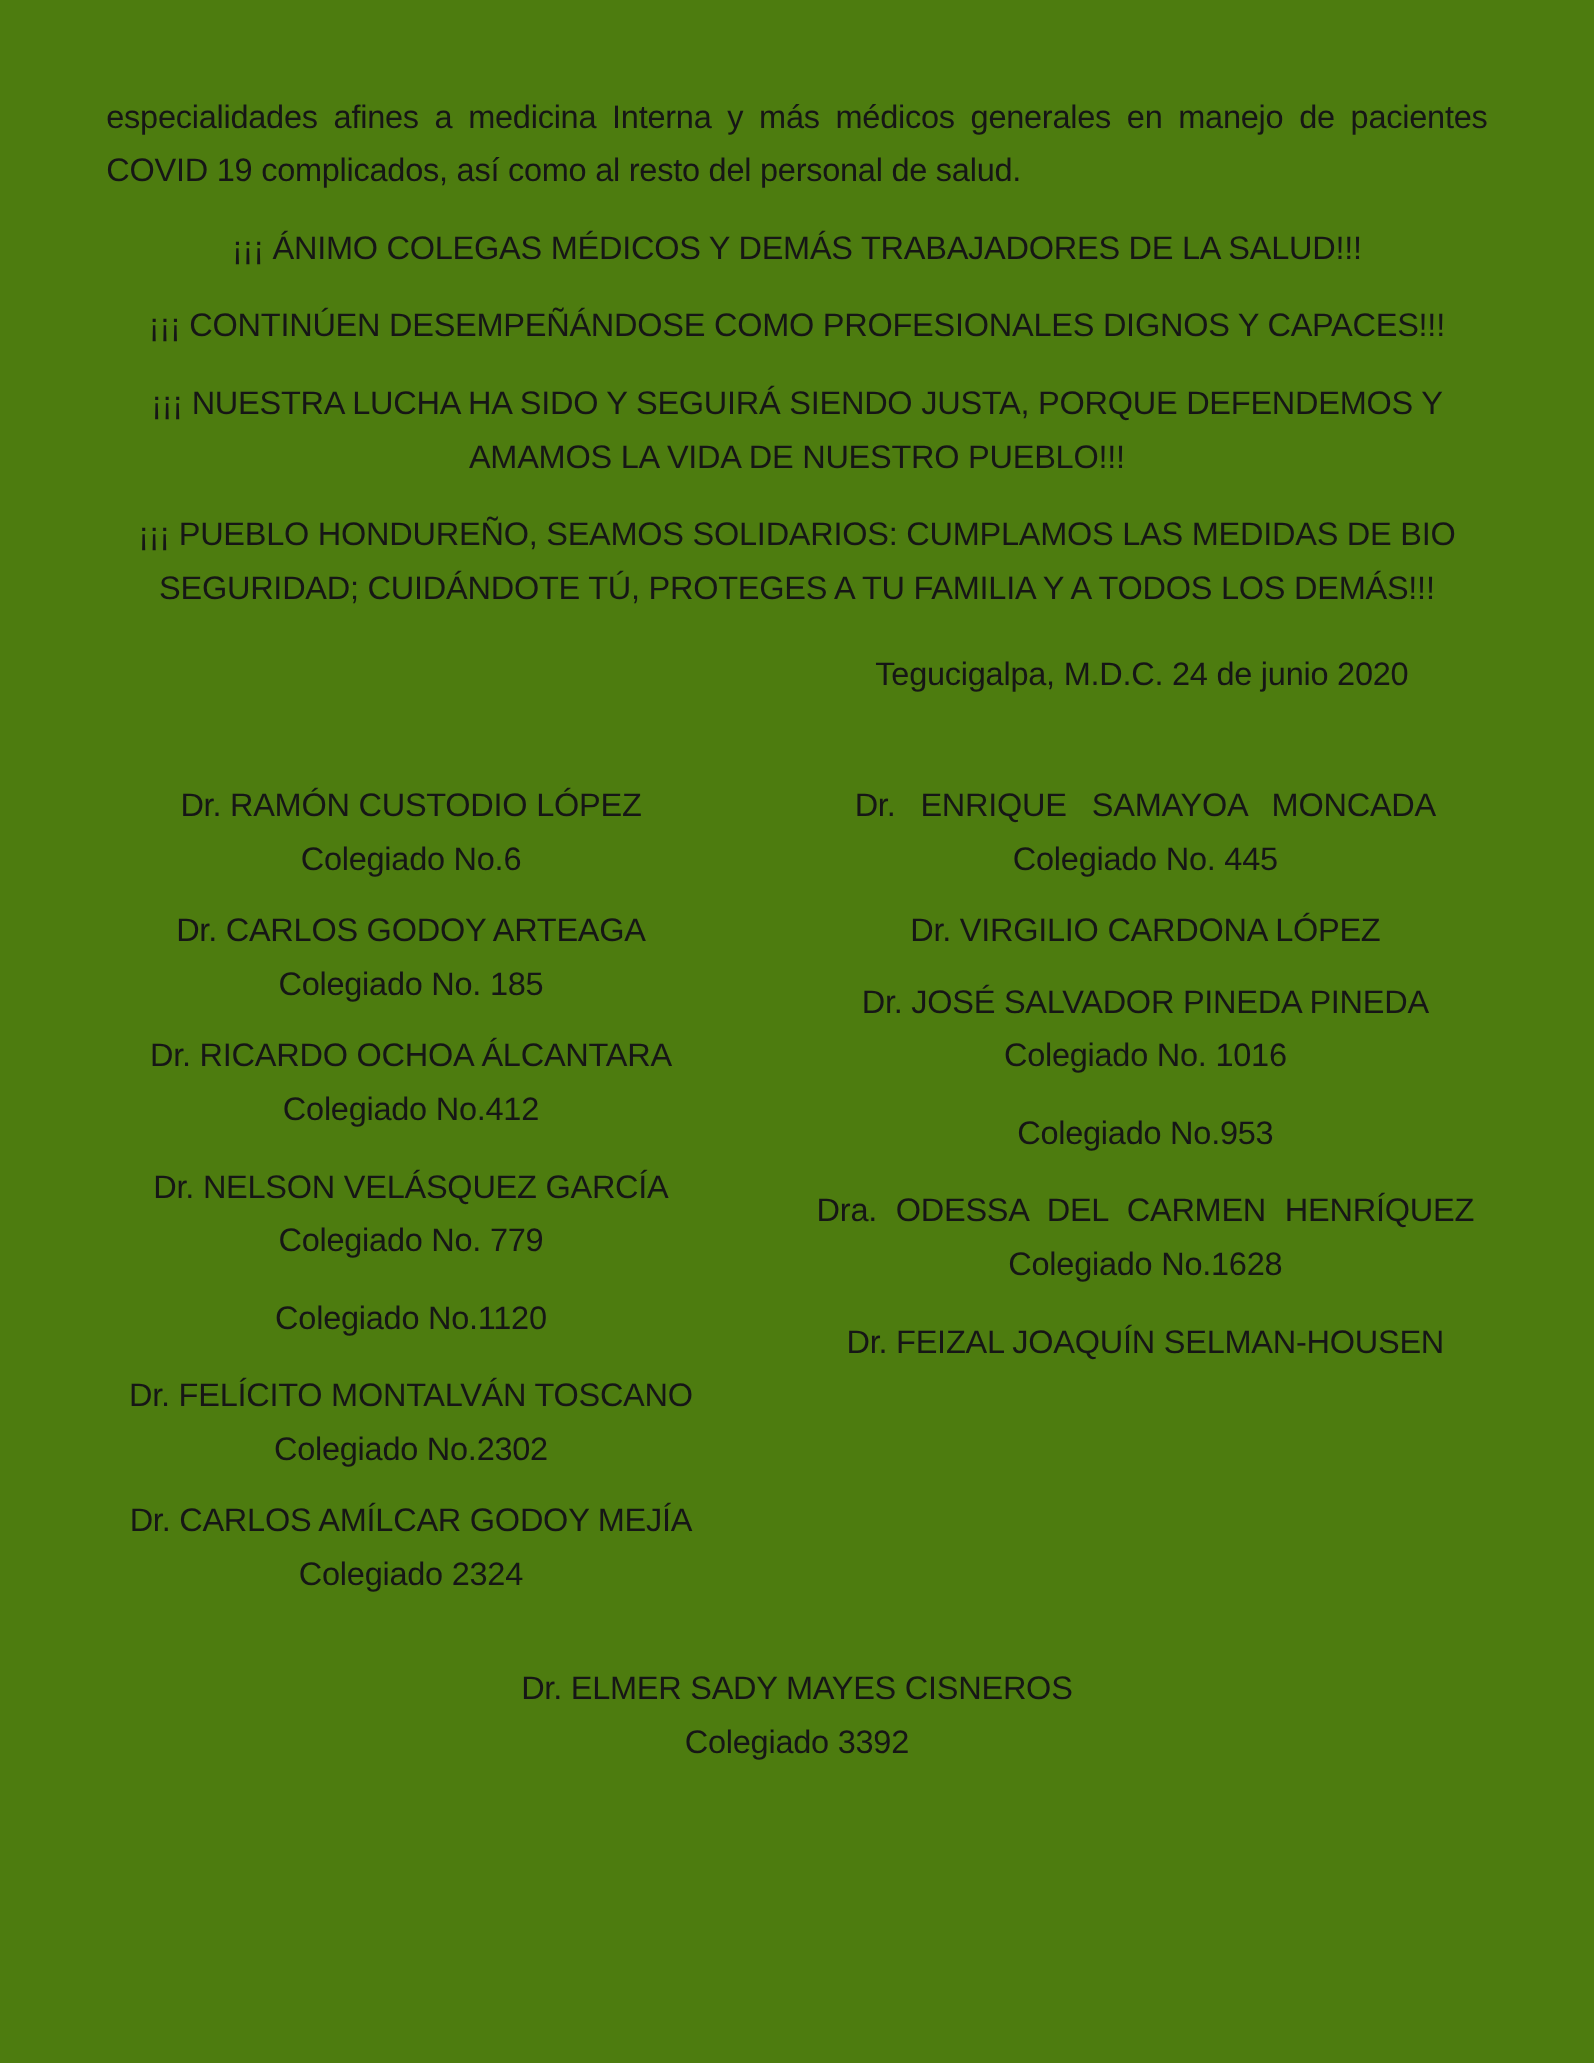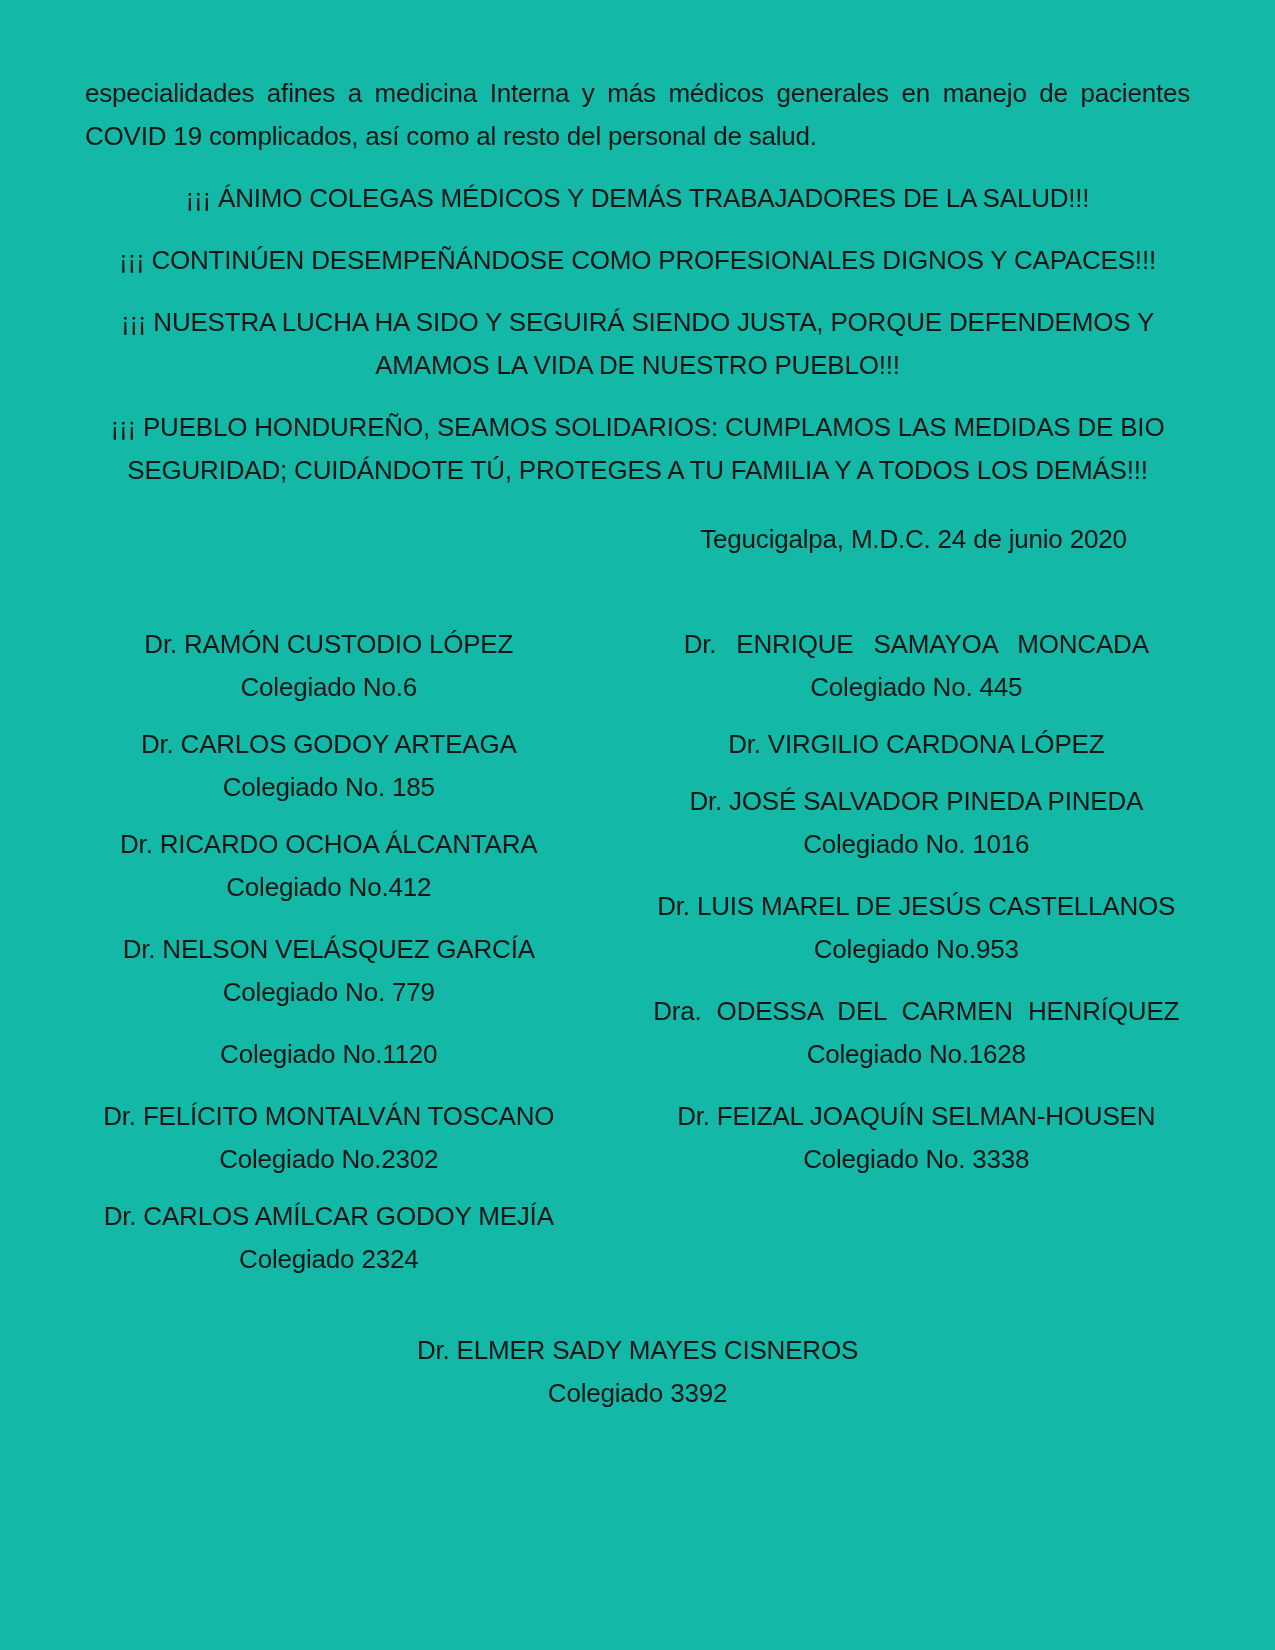--- a/index.html
+++ b/index.html
@@ -5,21 +5,21 @@
   html, body {
     margin: 0;
     padding: 0;
     background: #ffffff;
   }
   .page {
     position: relative;
     width: 1275px;
     height: 1650px;
     margin: 0 auto;
-    background: #14b8a6;
+    background: #4d7c0f;
     color: #161616;
     font-family: "Liberation Sans", "DejaVu Sans", sans-serif;
     font-size: 26px;
     line-height: 43px;
     letter-spacing: -0.2px;
     box-sizing: border-box;
     padding: 72px 85px 0 85px;
     overflow: hidden;
   }
   .intro { margin: 0 0 19px 0; }
@@ -135,30 +135,28 @@
         <div class="sig-id">Colegiado No. 445</div>
       </div>
       <div class="entry">
         <div class="sig-name">Dr. VIRGILIO CARDONA LÓPEZ</div>
       </div>
       <div class="entry">
         <div class="sig-name">Dr. JOSÉ SALVADOR PINEDA PINEDA</div>
         <div class="sig-id">Colegiado No. 1016</div>
       </div>
       <div class="entry">
-        <div class="sig-name">Dr. LUIS MAREL DE JESÚS CASTELLANOS</div>
         <div class="sig-id">Colegiado No.953</div>
       </div>
       <div class="entry">
         <div class="sig-name spread-medium">Dra. ODESSA DEL CARMEN HENRÍQUEZ</div>
         <div class="sig-id">Colegiado No.1628</div>
       </div>
       <div class="entry">
         <div class="sig-name">Dr. FEIZAL JOAQUÍN SELMAN-HOUSEN</div>
-        <div class="sig-id">Colegiado No. 3338</div>
       </div>
     </div>
 
   </div>
 
   <div class="final-entry">
     <div class="sig-name">Dr. ELMER SADY MAYES CISNEROS</div>
     <div class="sig-id">Colegiado 3392</div>
   </div>
 

